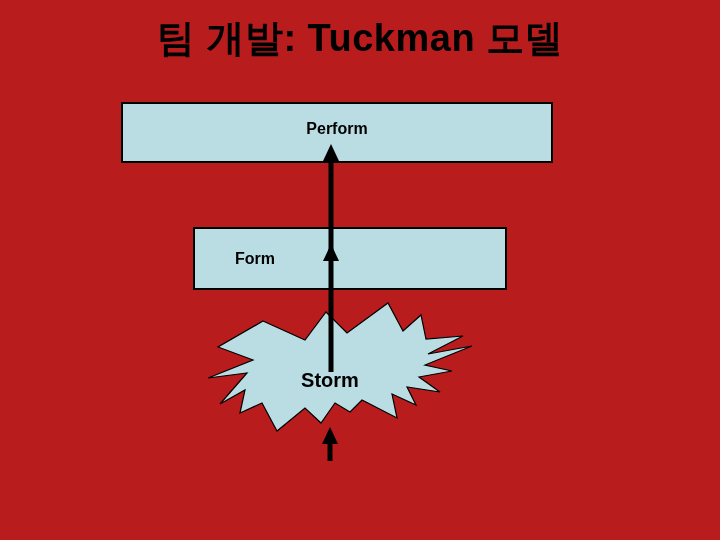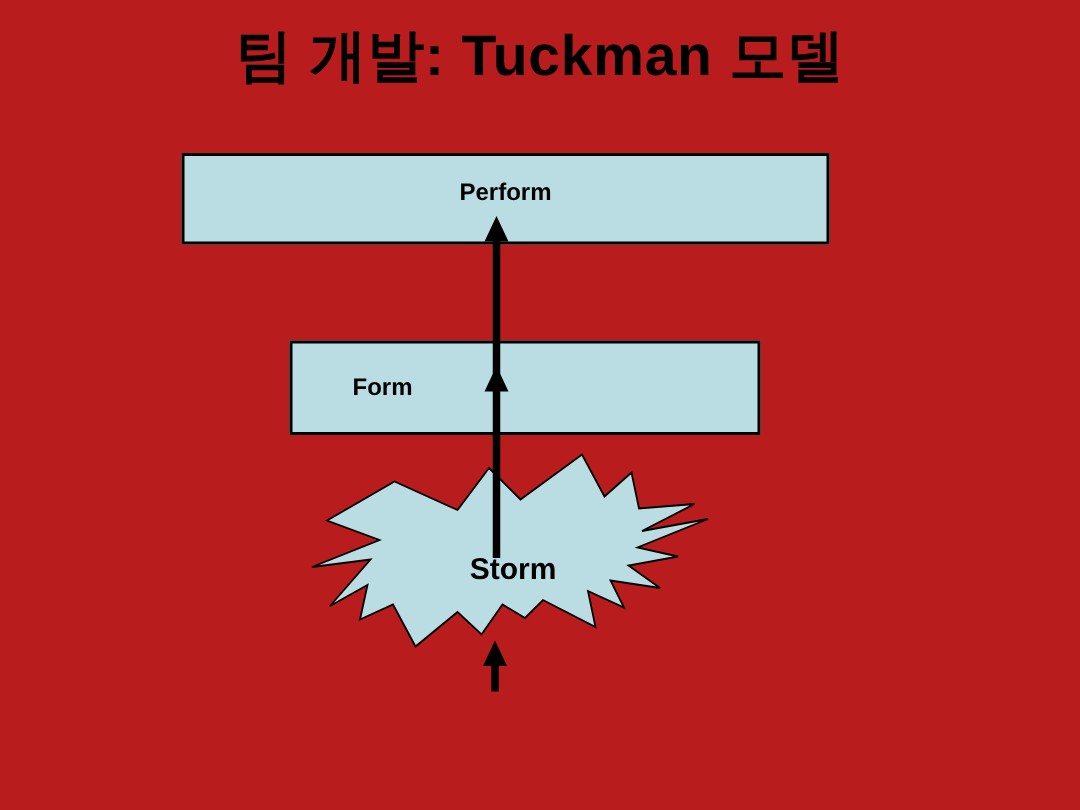--- a/index.html
+++ b/index.html
@@ -65,21 +65,21 @@
   .diagram-svg {
     position: absolute;
     left: 0;
     top: 0;
     width: 720px;
     height: 540px;
     pointer-events: none;
   }
   .storm-label {
     position: absolute;
-    left: 282px;
+    left: 270px;
     top: 369px;
     width: 120px;
     text-align: center;
     font-size: 20px;
     font-weight: bold;
     color: #000000;
   }
 </style>
 </head>
 <body>

